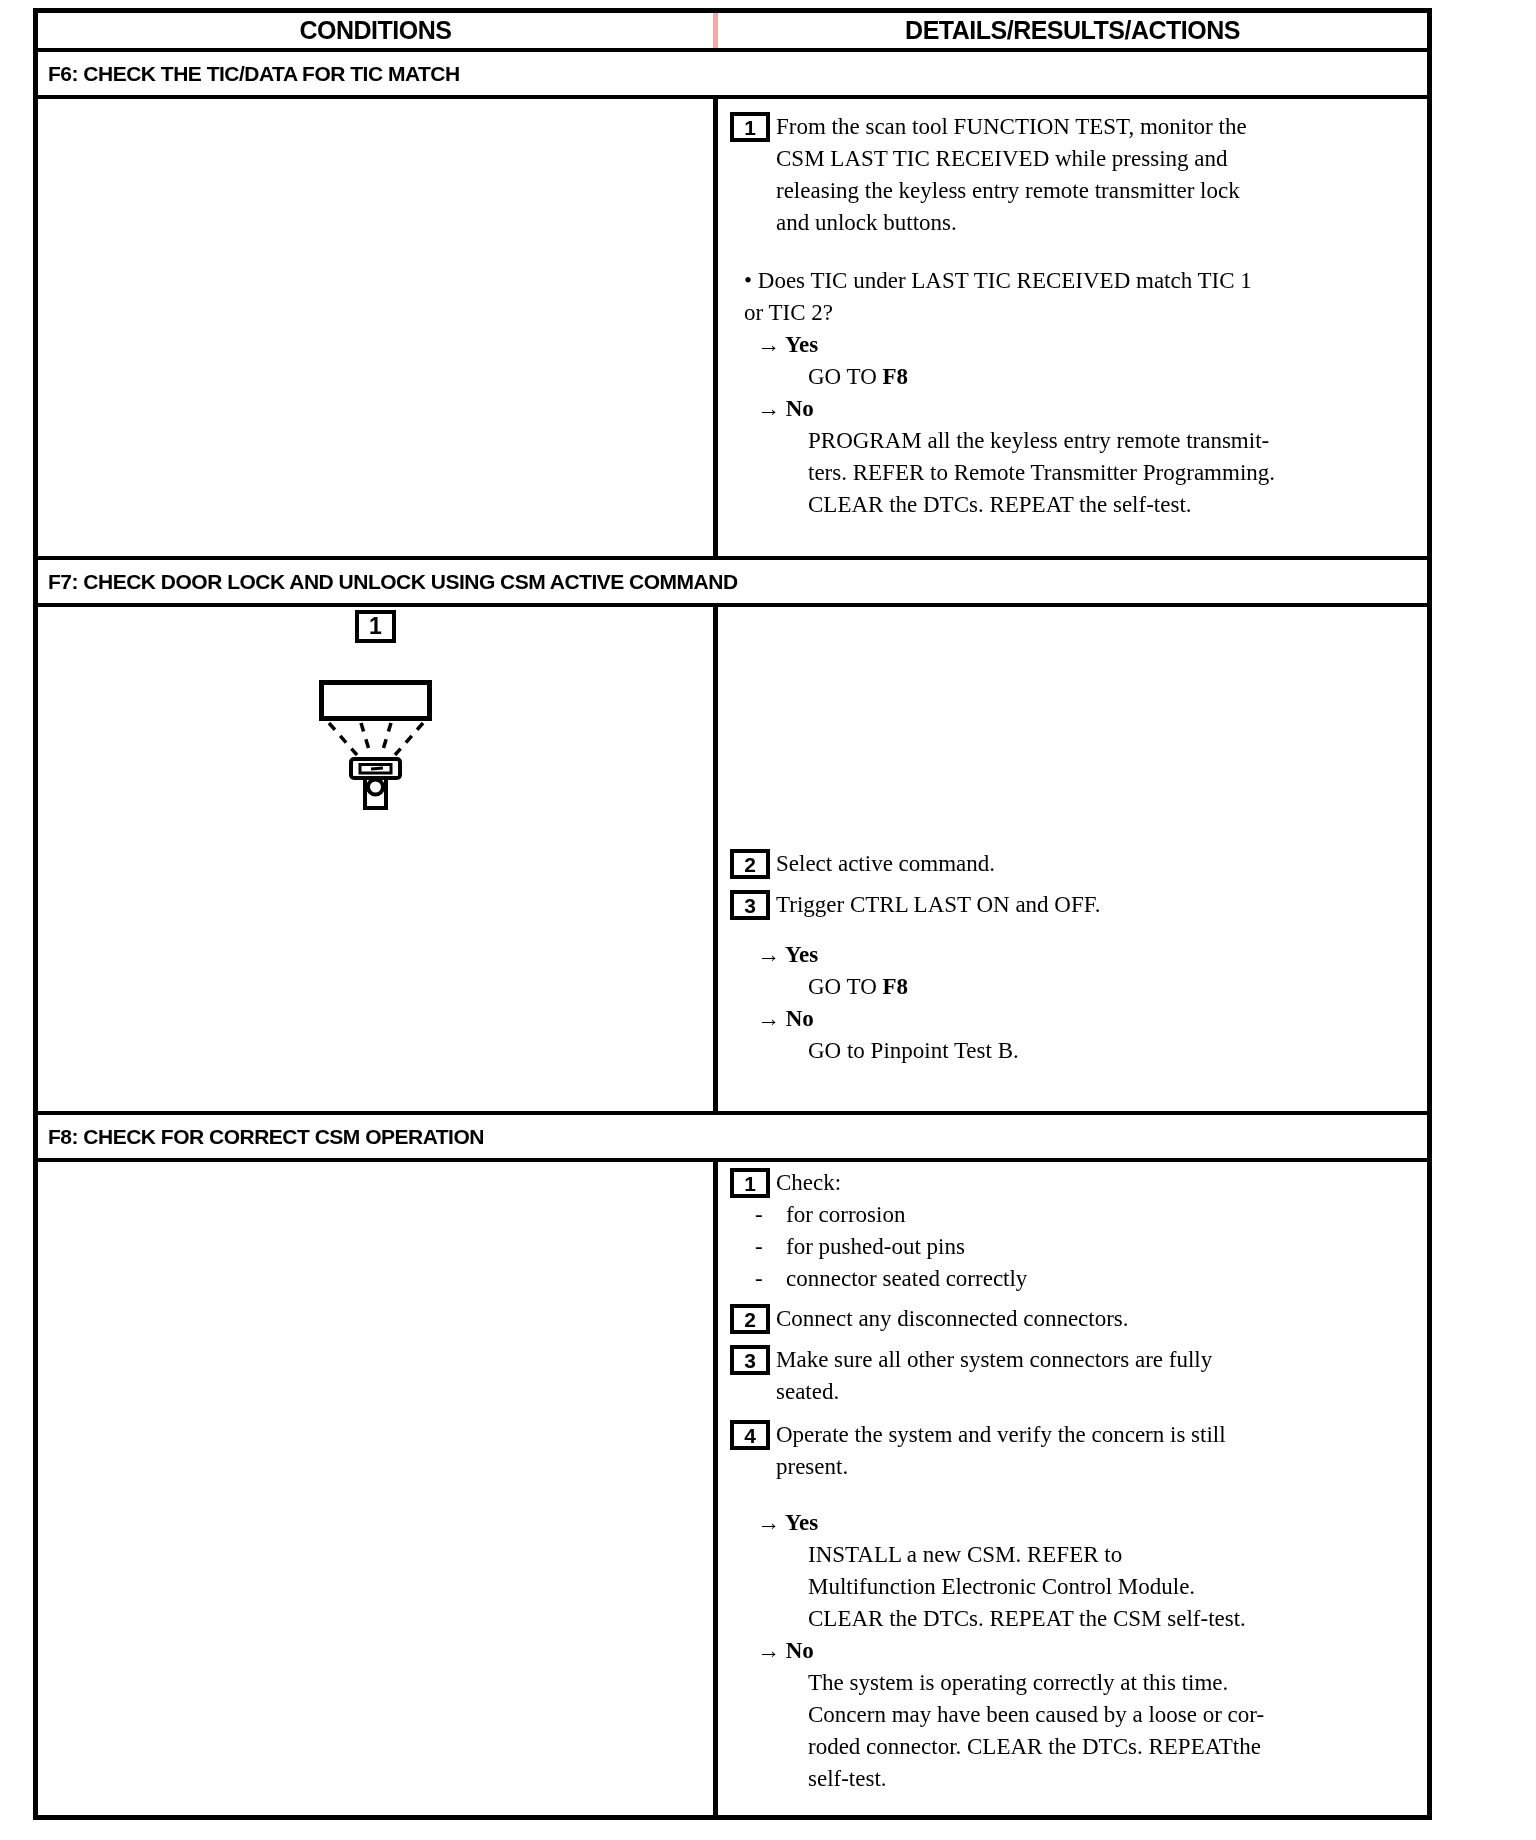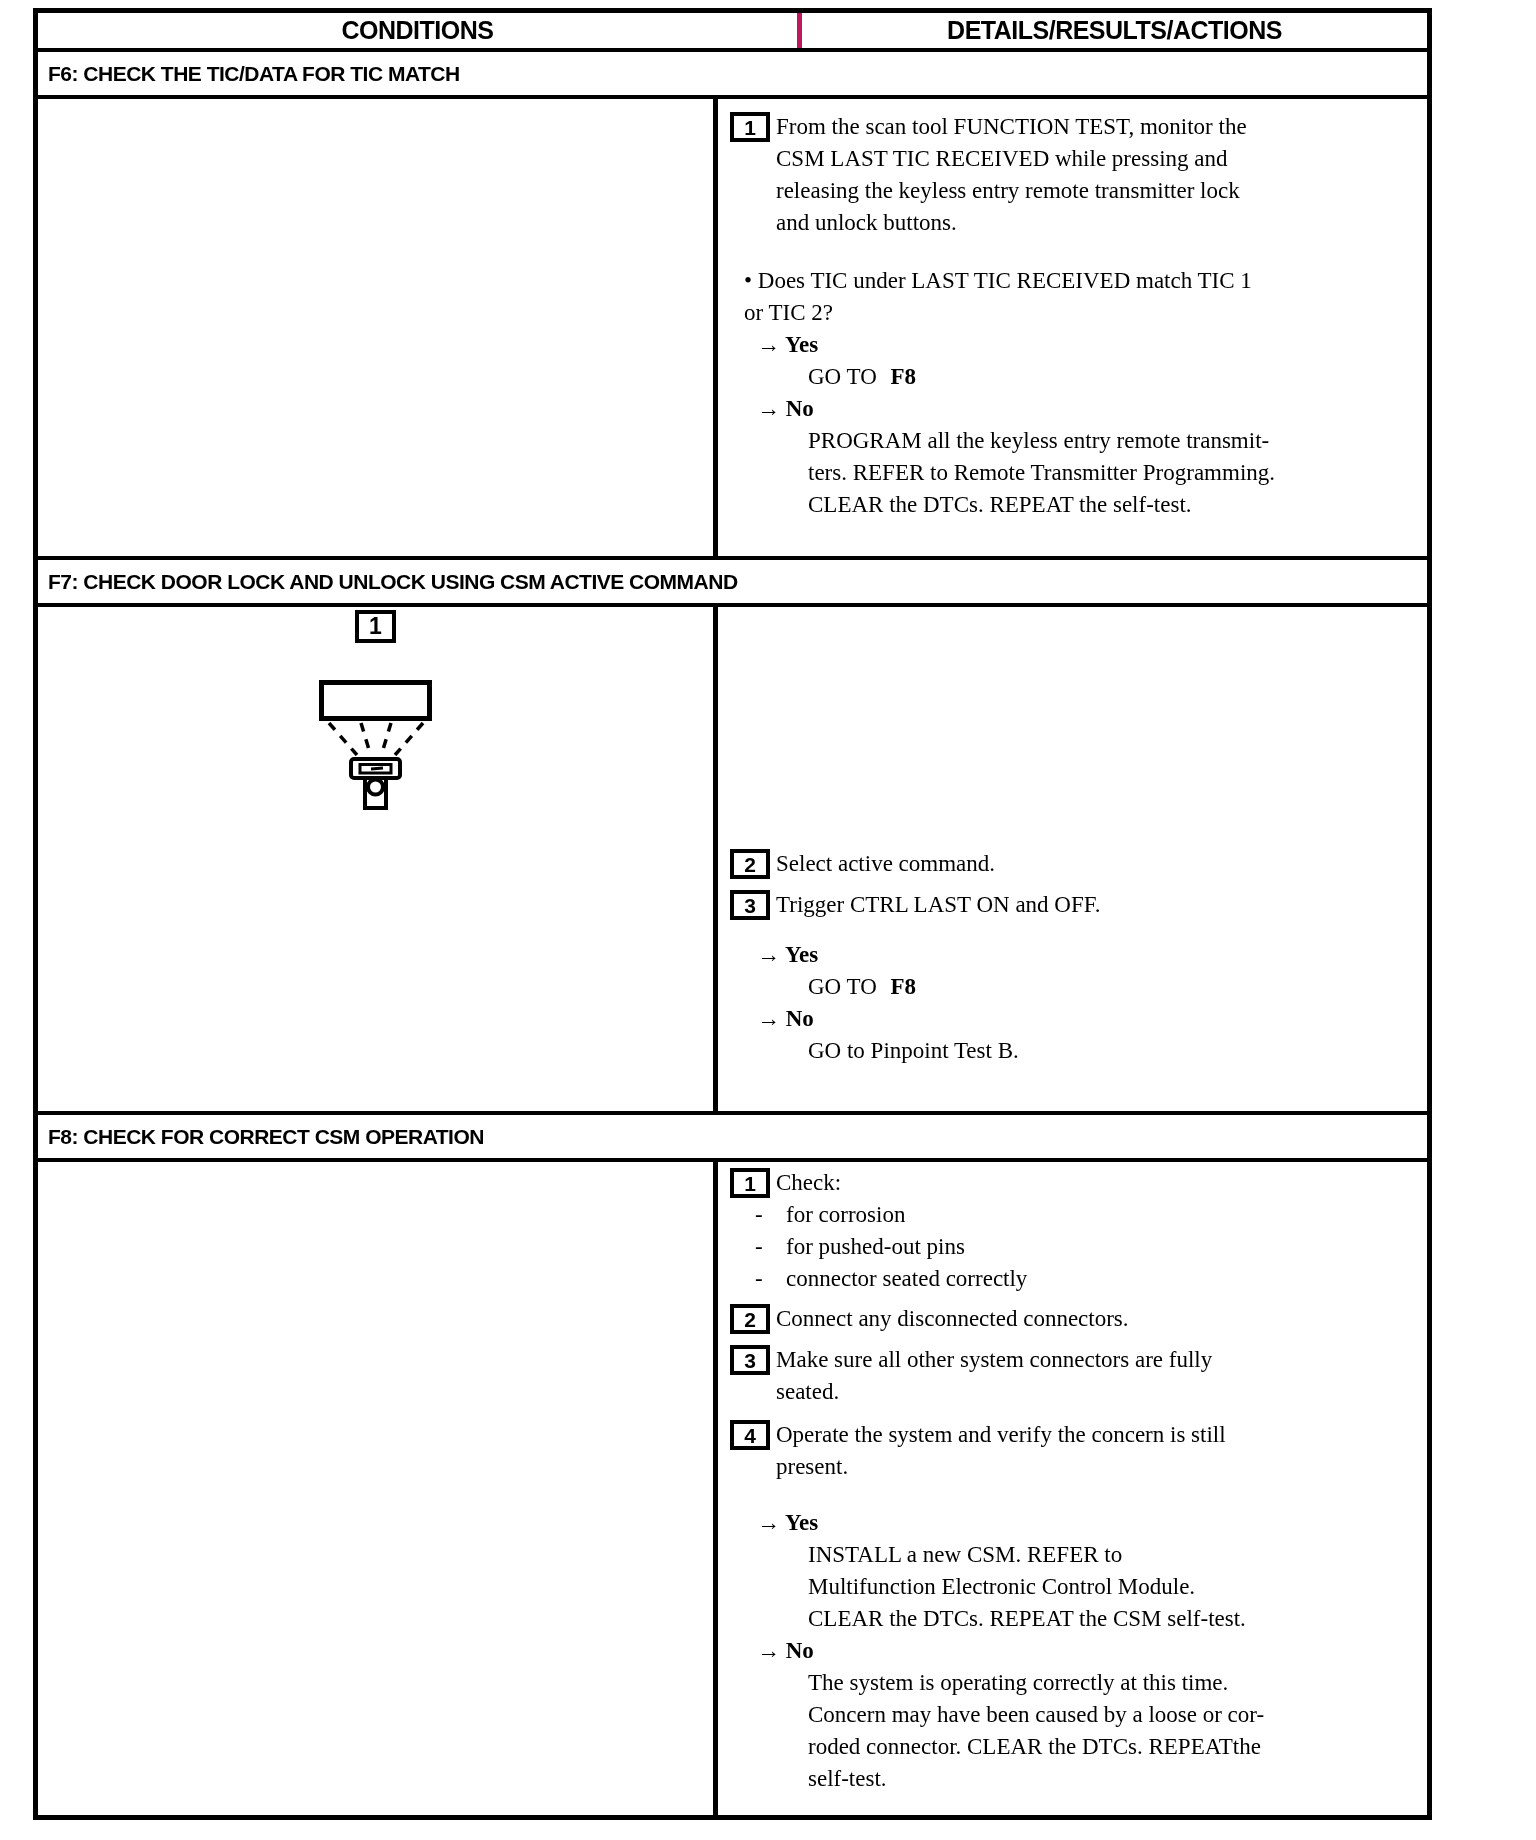--- a/index.html
+++ b/index.html
@@ -25,21 +25,21 @@
   .t-row { display: flex; border-bottom: 4px solid #000; }
   .t-row:last-child { border-bottom: none; }
 
   
   .row-header { height: 39px; }
   .hdr-cell {
     display: flex; align-items: center; justify-content: center;
     font-family: "Liberation Sans", sans-serif;
     font-weight: bold; font-size: 25px; letter-spacing: -0.5px;
   }
-  .hdr-cond { width: 764px; border-right: 5px solid #be185d; }
+  .hdr-cond { width: 680px; border-right: 5px solid #fca5a5; }
   .hdr-det  { flex: 1; border-radius: 12px; }
 
   
   .row-title {
     height: 47px;
     display: flex; align-items: center;
     padding-left: 10px;
     font-family: "Liberation Sans", sans-serif;
     font-weight: bold; font-size: 21px; letter-spacing: -0.5px;
   }
@@ -74,21 +74,21 @@
   .dash-row { display: flex; }
   .dash-char { flex: none; width: 31px; margin-left: 25px; }
 
   
   .q-block { margin-top: 26px; }
   .row-f7 .q-block { margin-top: 18px; }
   .row-f8 .q-block { margin-top: 24px; }
   .bullet-line { margin-left: 14px; white-space: pre-line; }
   .arrow-line  { margin-left: 27px; font-weight: bold; }
   .action-line { margin-left: 78px; white-space: pre-line; }
-  .goto-target { font-weight: bold; margin-left: 8px; }
+  .goto-target { font-weight: bold; }
 
   
   .diagram {
     position: absolute; left: 0; top: 3px; width: 100%;
     display: flex; flex-direction: column; align-items: center;
   }
   .diag-num {
     width: 41px; height: 33px;
     border: 4px solid #000;
     display: flex; align-items: center; justify-content: center;

